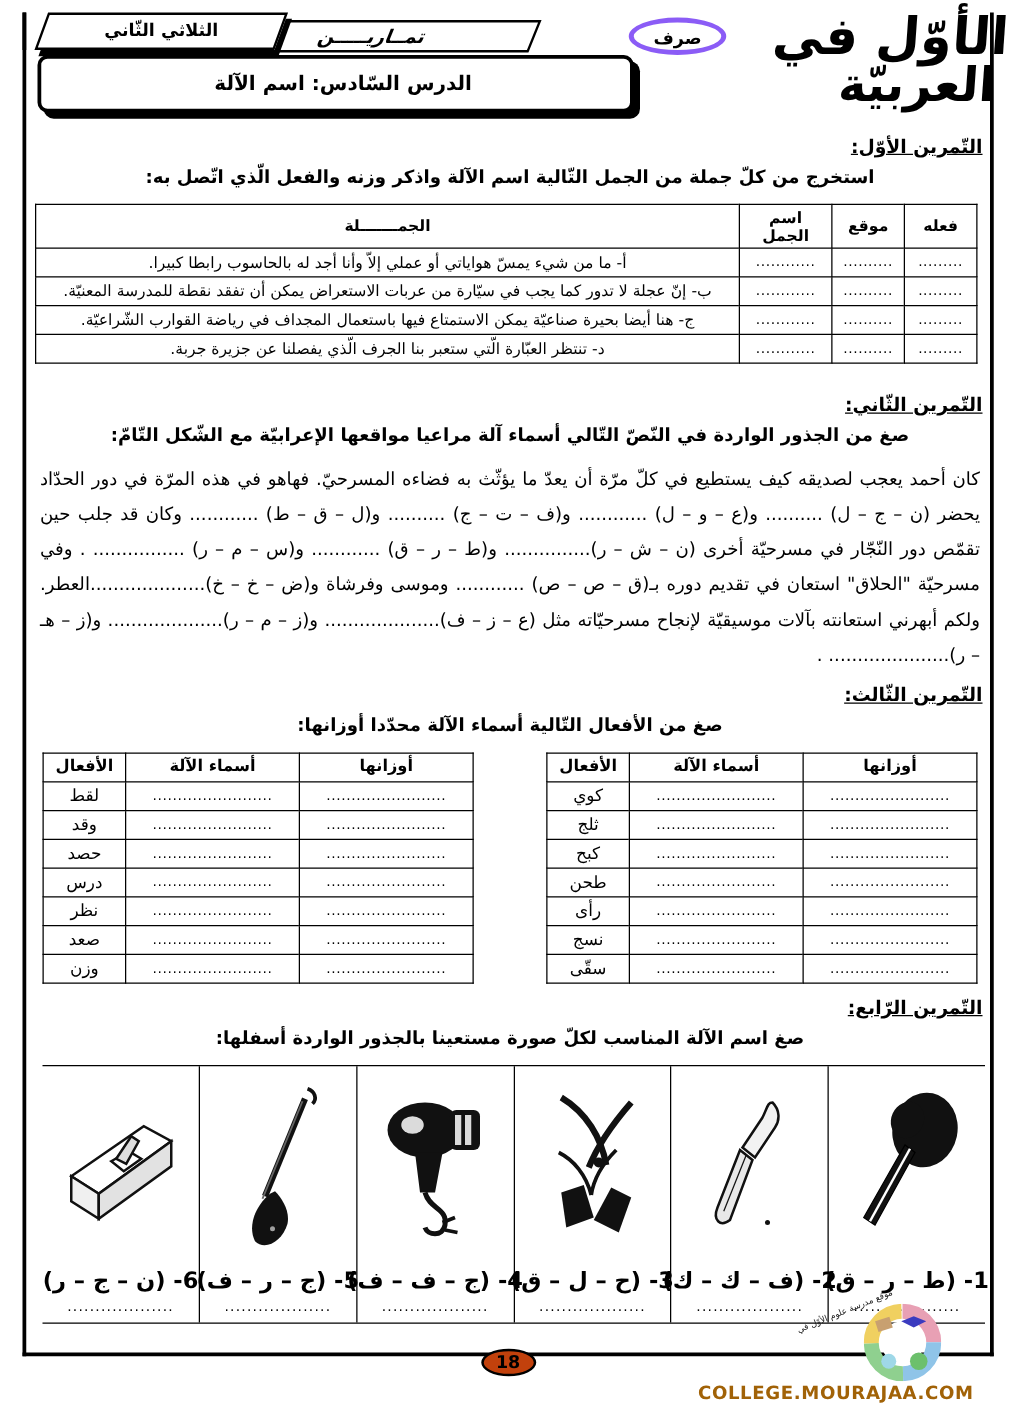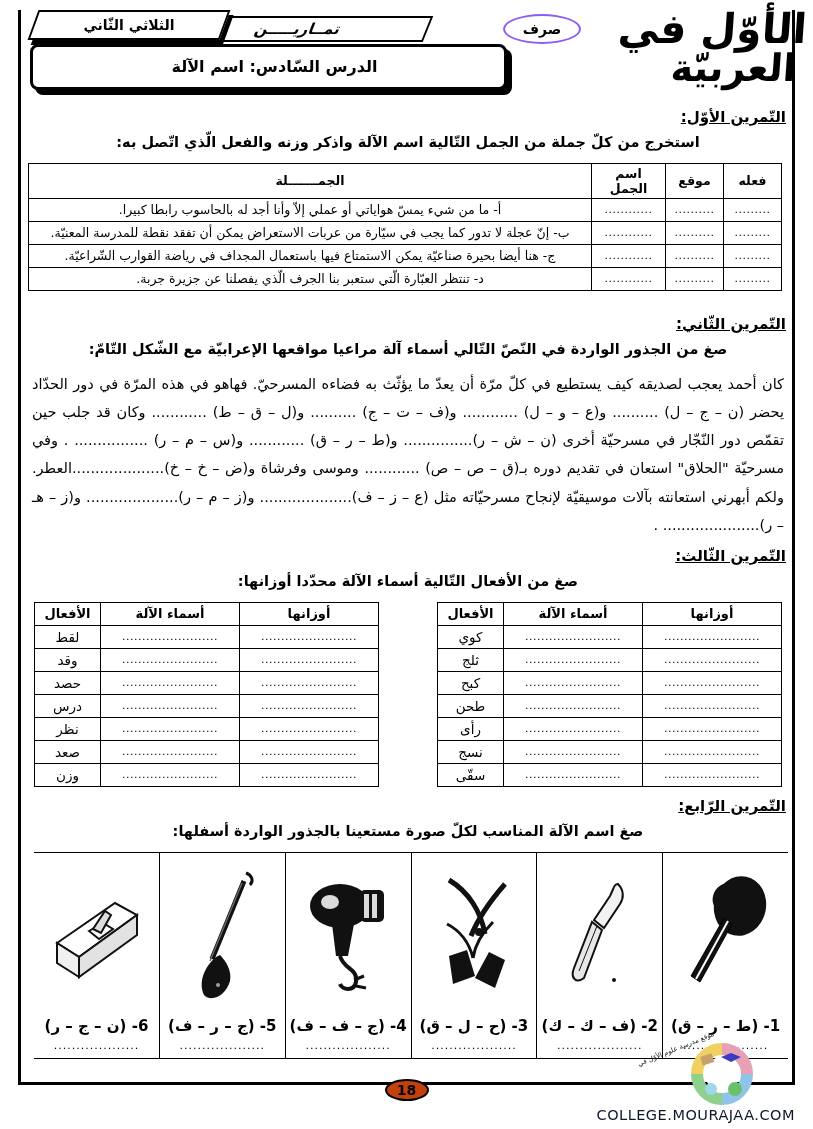--- a/index.html
+++ b/index.html
@@ -52,21 +52,21 @@
     line-height: 1.35;
     white-space: nowrap;
     transform: skewX(-4deg);
   }
   .brand-logo .l2 { display:block; margin-top:-14px; margin-right:8px; font-size:38px;}
 
   .subject-oval {
     position: absolute;
     right: 232px; top: 14px;
     width: 78px; height: 30px;
-    border: 2px solid #8b5cf6;
+    border: 4px solid #8b5cf6;
     border-radius: 50%;
     text-align: center;
     line-height: 27px;
     font-size: 14px;
     font-weight: 700;
     background: #fff;
     z-index: 4;
   }
 
   .banner-strip {
@@ -214,21 +214,21 @@
     justify-content: flex-start;
     height: 205px;
   }
   .pic-cell:last-child { border-left: none; }
   .pic-art {
     flex: 1 1 auto;
     display: flex; align-items: center; justify-content: center;
     width: 100%;
   }
   .pic-label {
-    font-size: 15px;
+    font-size: 18px;
     font-weight: 700;
     margin-top: 2px;
     white-space: nowrap;
   }
   .pic-dots { font-size: 11px; letter-spacing: 1px; margin-top: 4px; }
 
   
   .page-num {
     position: absolute;
     left: 50%; transform: translateX(-50%);
@@ -238,25 +238,25 @@
     border-radius: 50%;
     background: #c2410c;
     text-align: center;
     line-height: 19px;
     font-size: 14px;
     font-weight: 700;
     z-index: 6;
   }
   .site-url {
     position: absolute;
-    right: 18px; bottom: 6px;
+    right: 34px; bottom: 6px;
     font-family: "DejaVu Sans", "Liberation Sans", sans-serif;
     font-size: 14.5px;
-    font-weight: 400;
-    color: #0f172a;
+    font-weight: 700;
+    color: #a16207;
     letter-spacing: 0.5px;
     direction: ltr;
   }
   .wm-logo {
     position: absolute;
     right: 60px; bottom: 24px;
     width: 62px; height: 62px;
     z-index: 5;
   }
   .wm-text {

